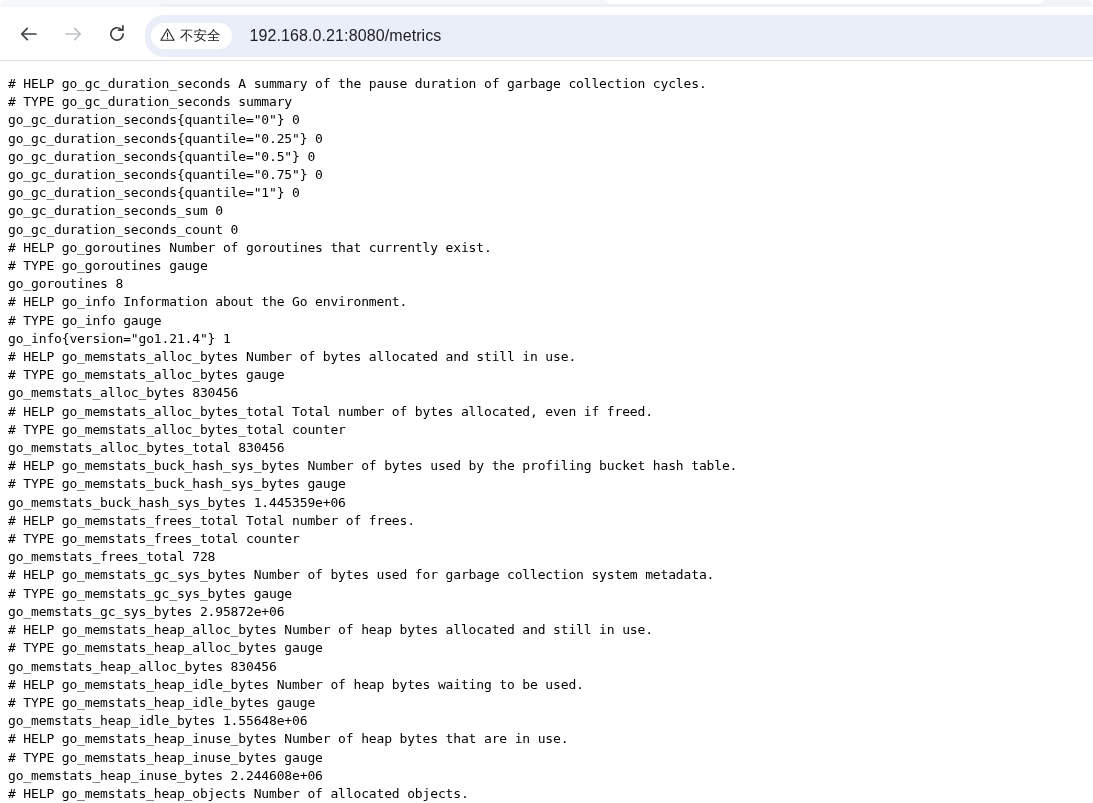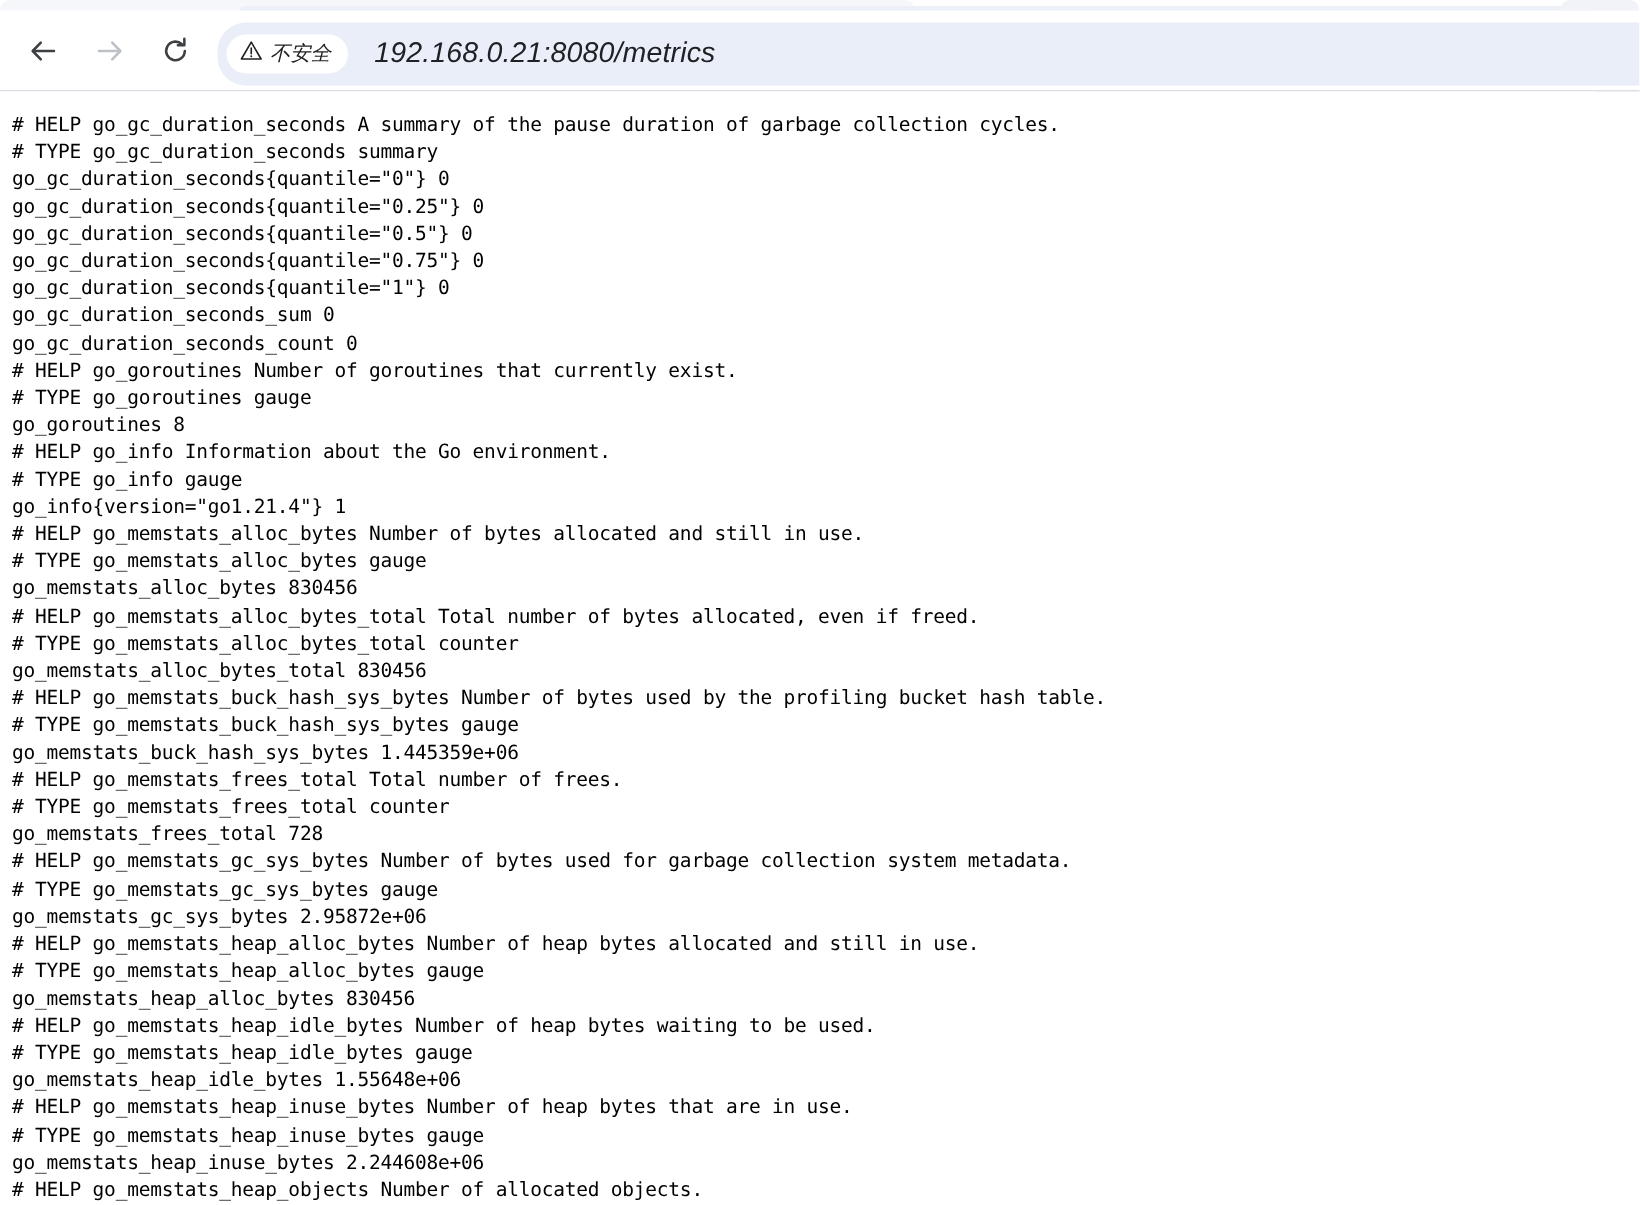--- a/index.html
+++ b/index.html
@@ -83,21 +83,20 @@
     position: absolute;
     left: 145px;
     top: 8px;
     right: 0;
     height: 42px;
     background: #eaeef8;
     border-top-left-radius: 19px;
     border-bottom-left-radius: 19px;
     display: flex;
     align-items: center;
-    font-style: italic;
   }
 
   #security-chip {
     display: flex;
     align-items: center;
     height: 26px;
     background: #ffffff;
     border-radius: 13px;
     padding: 0 11px 0 9px;
     margin-left: 6px;
@@ -106,21 +105,21 @@
   #security-chip .warn-icon { margin-right: 5px; display:block; }
   #security-chip .chip-label {
     font-size: 13.5px;
     color: #202124;
     line-height: 1;
     white-space: nowrap;
   }
 
   #url-text {
     margin-left: 18px;
-    font-size: 19px;
+    font-size: 16px;
     color: #202124;
     letter-spacing: 0.1px;
     white-space: nowrap;
   }
 
   
   #page-body {
     position: absolute;
     top: 61px; left: 0;
     width: 1064px;

